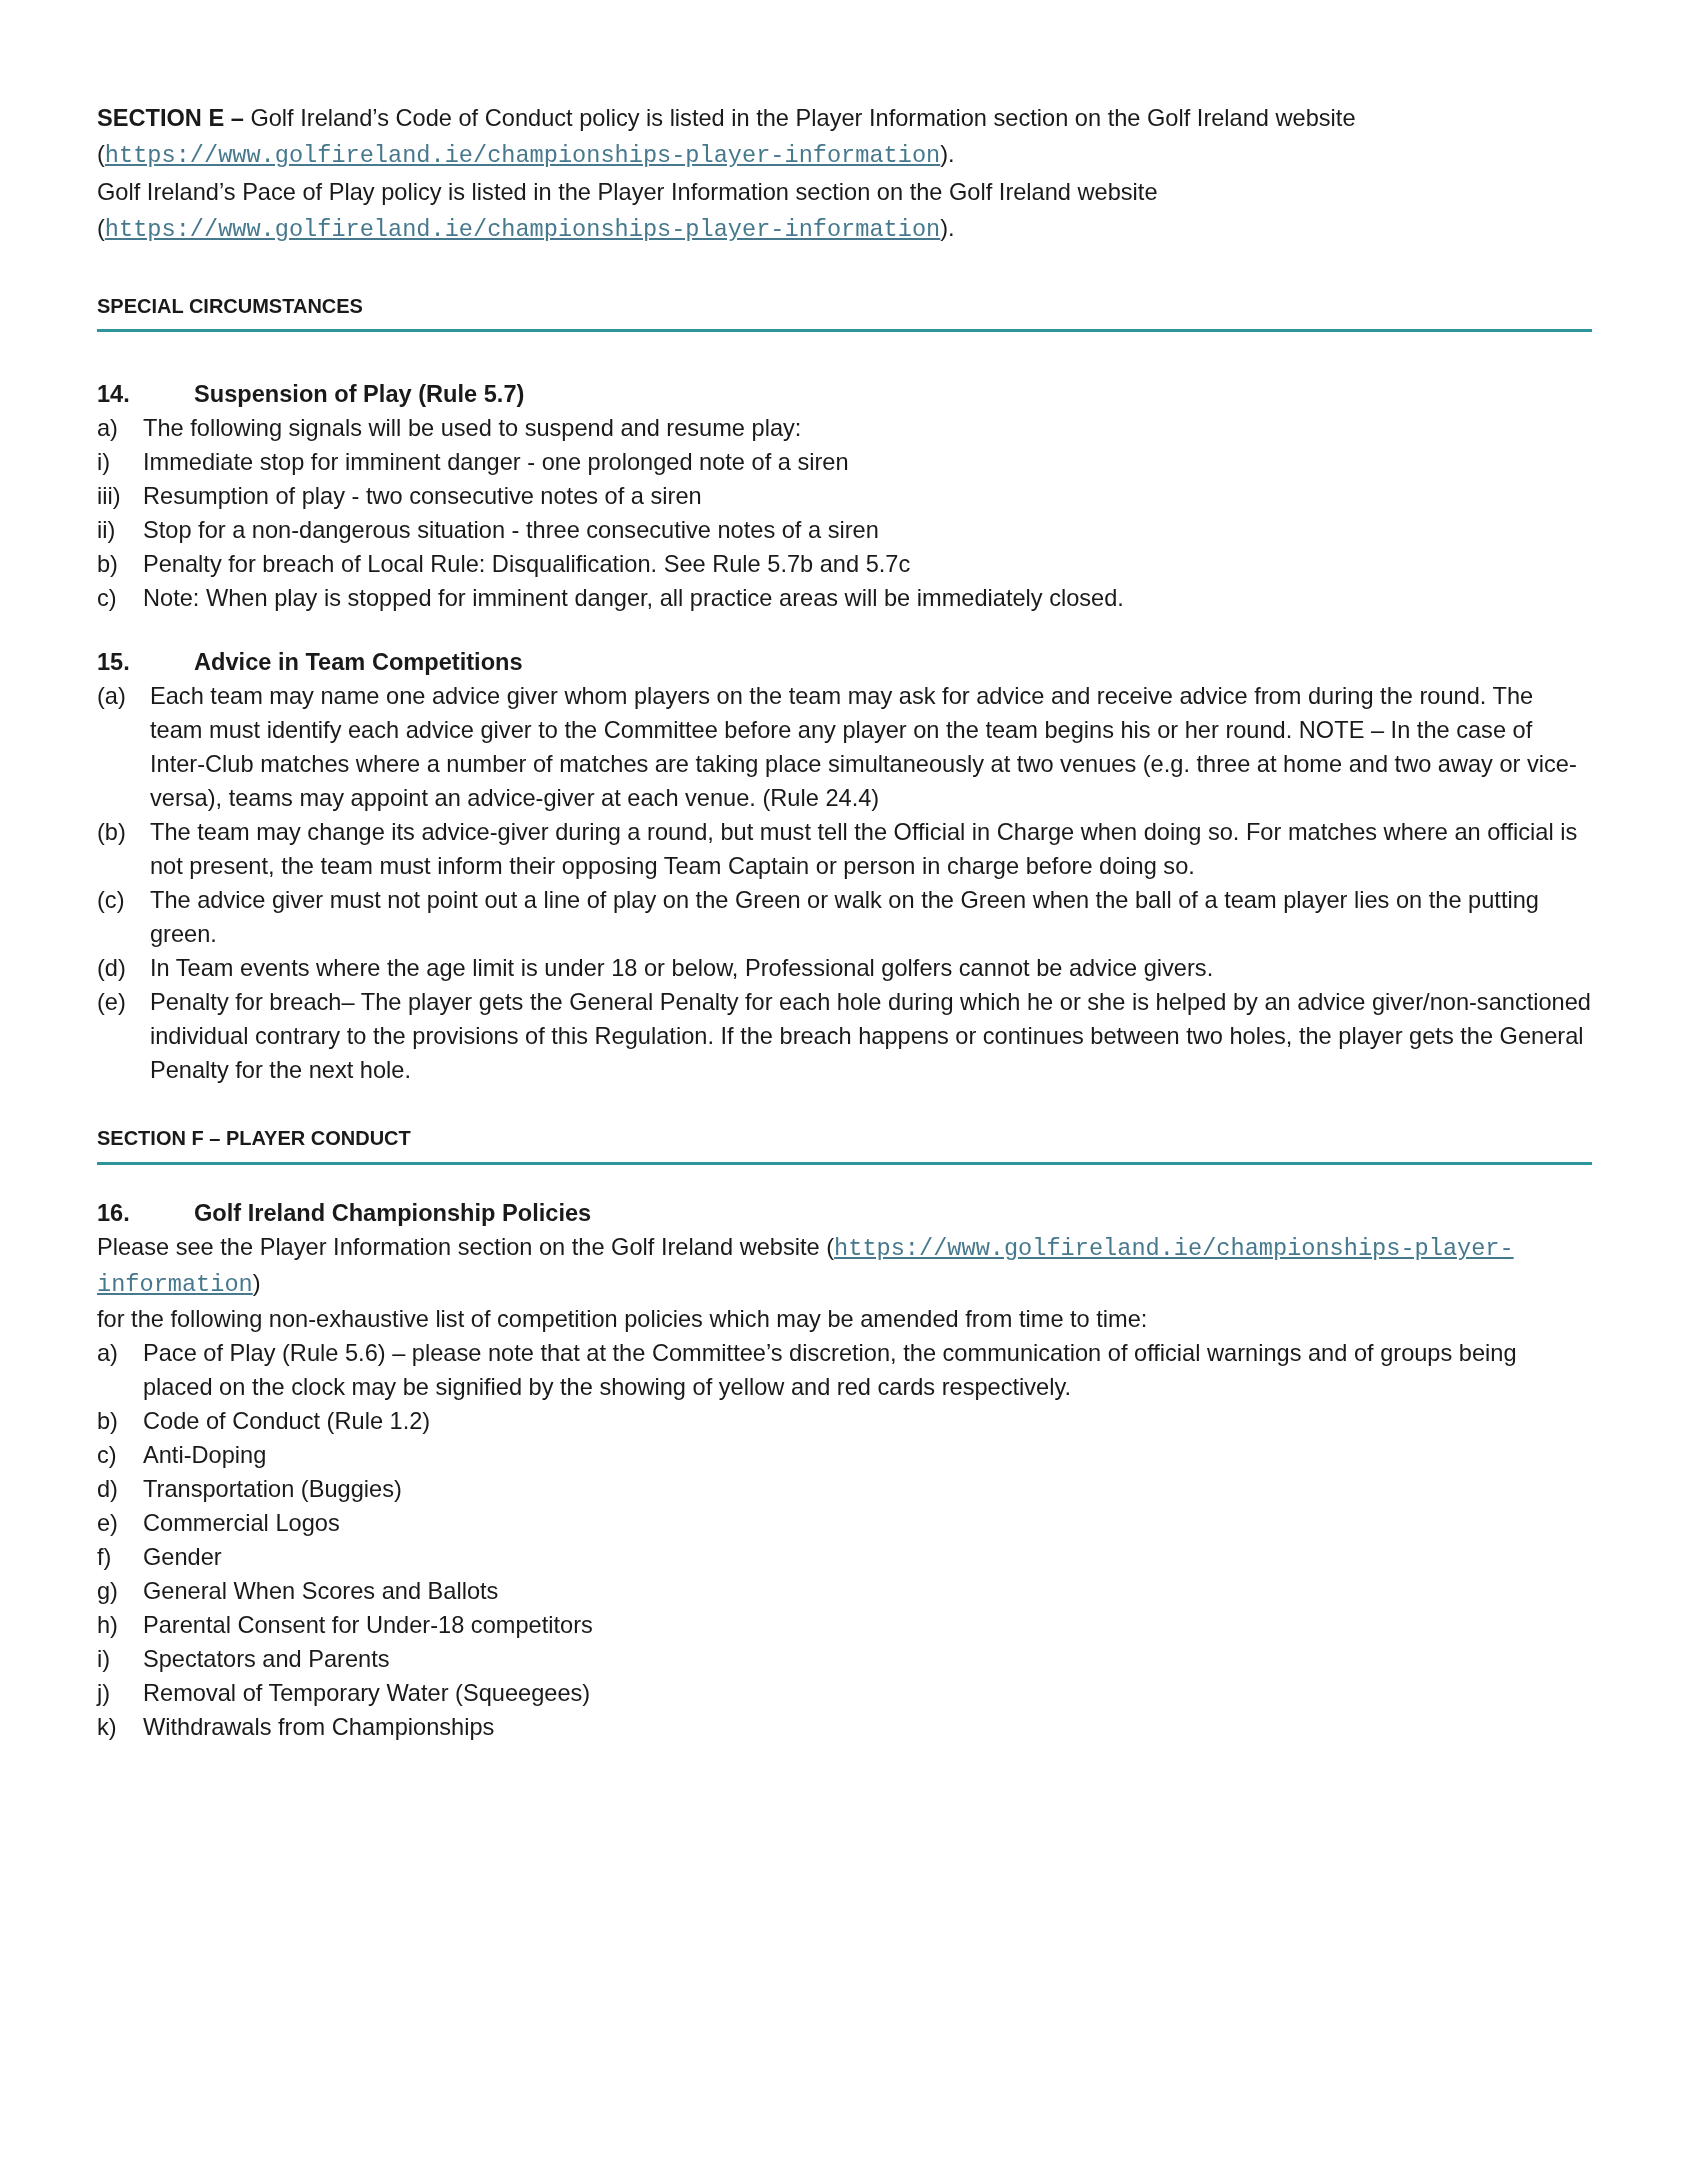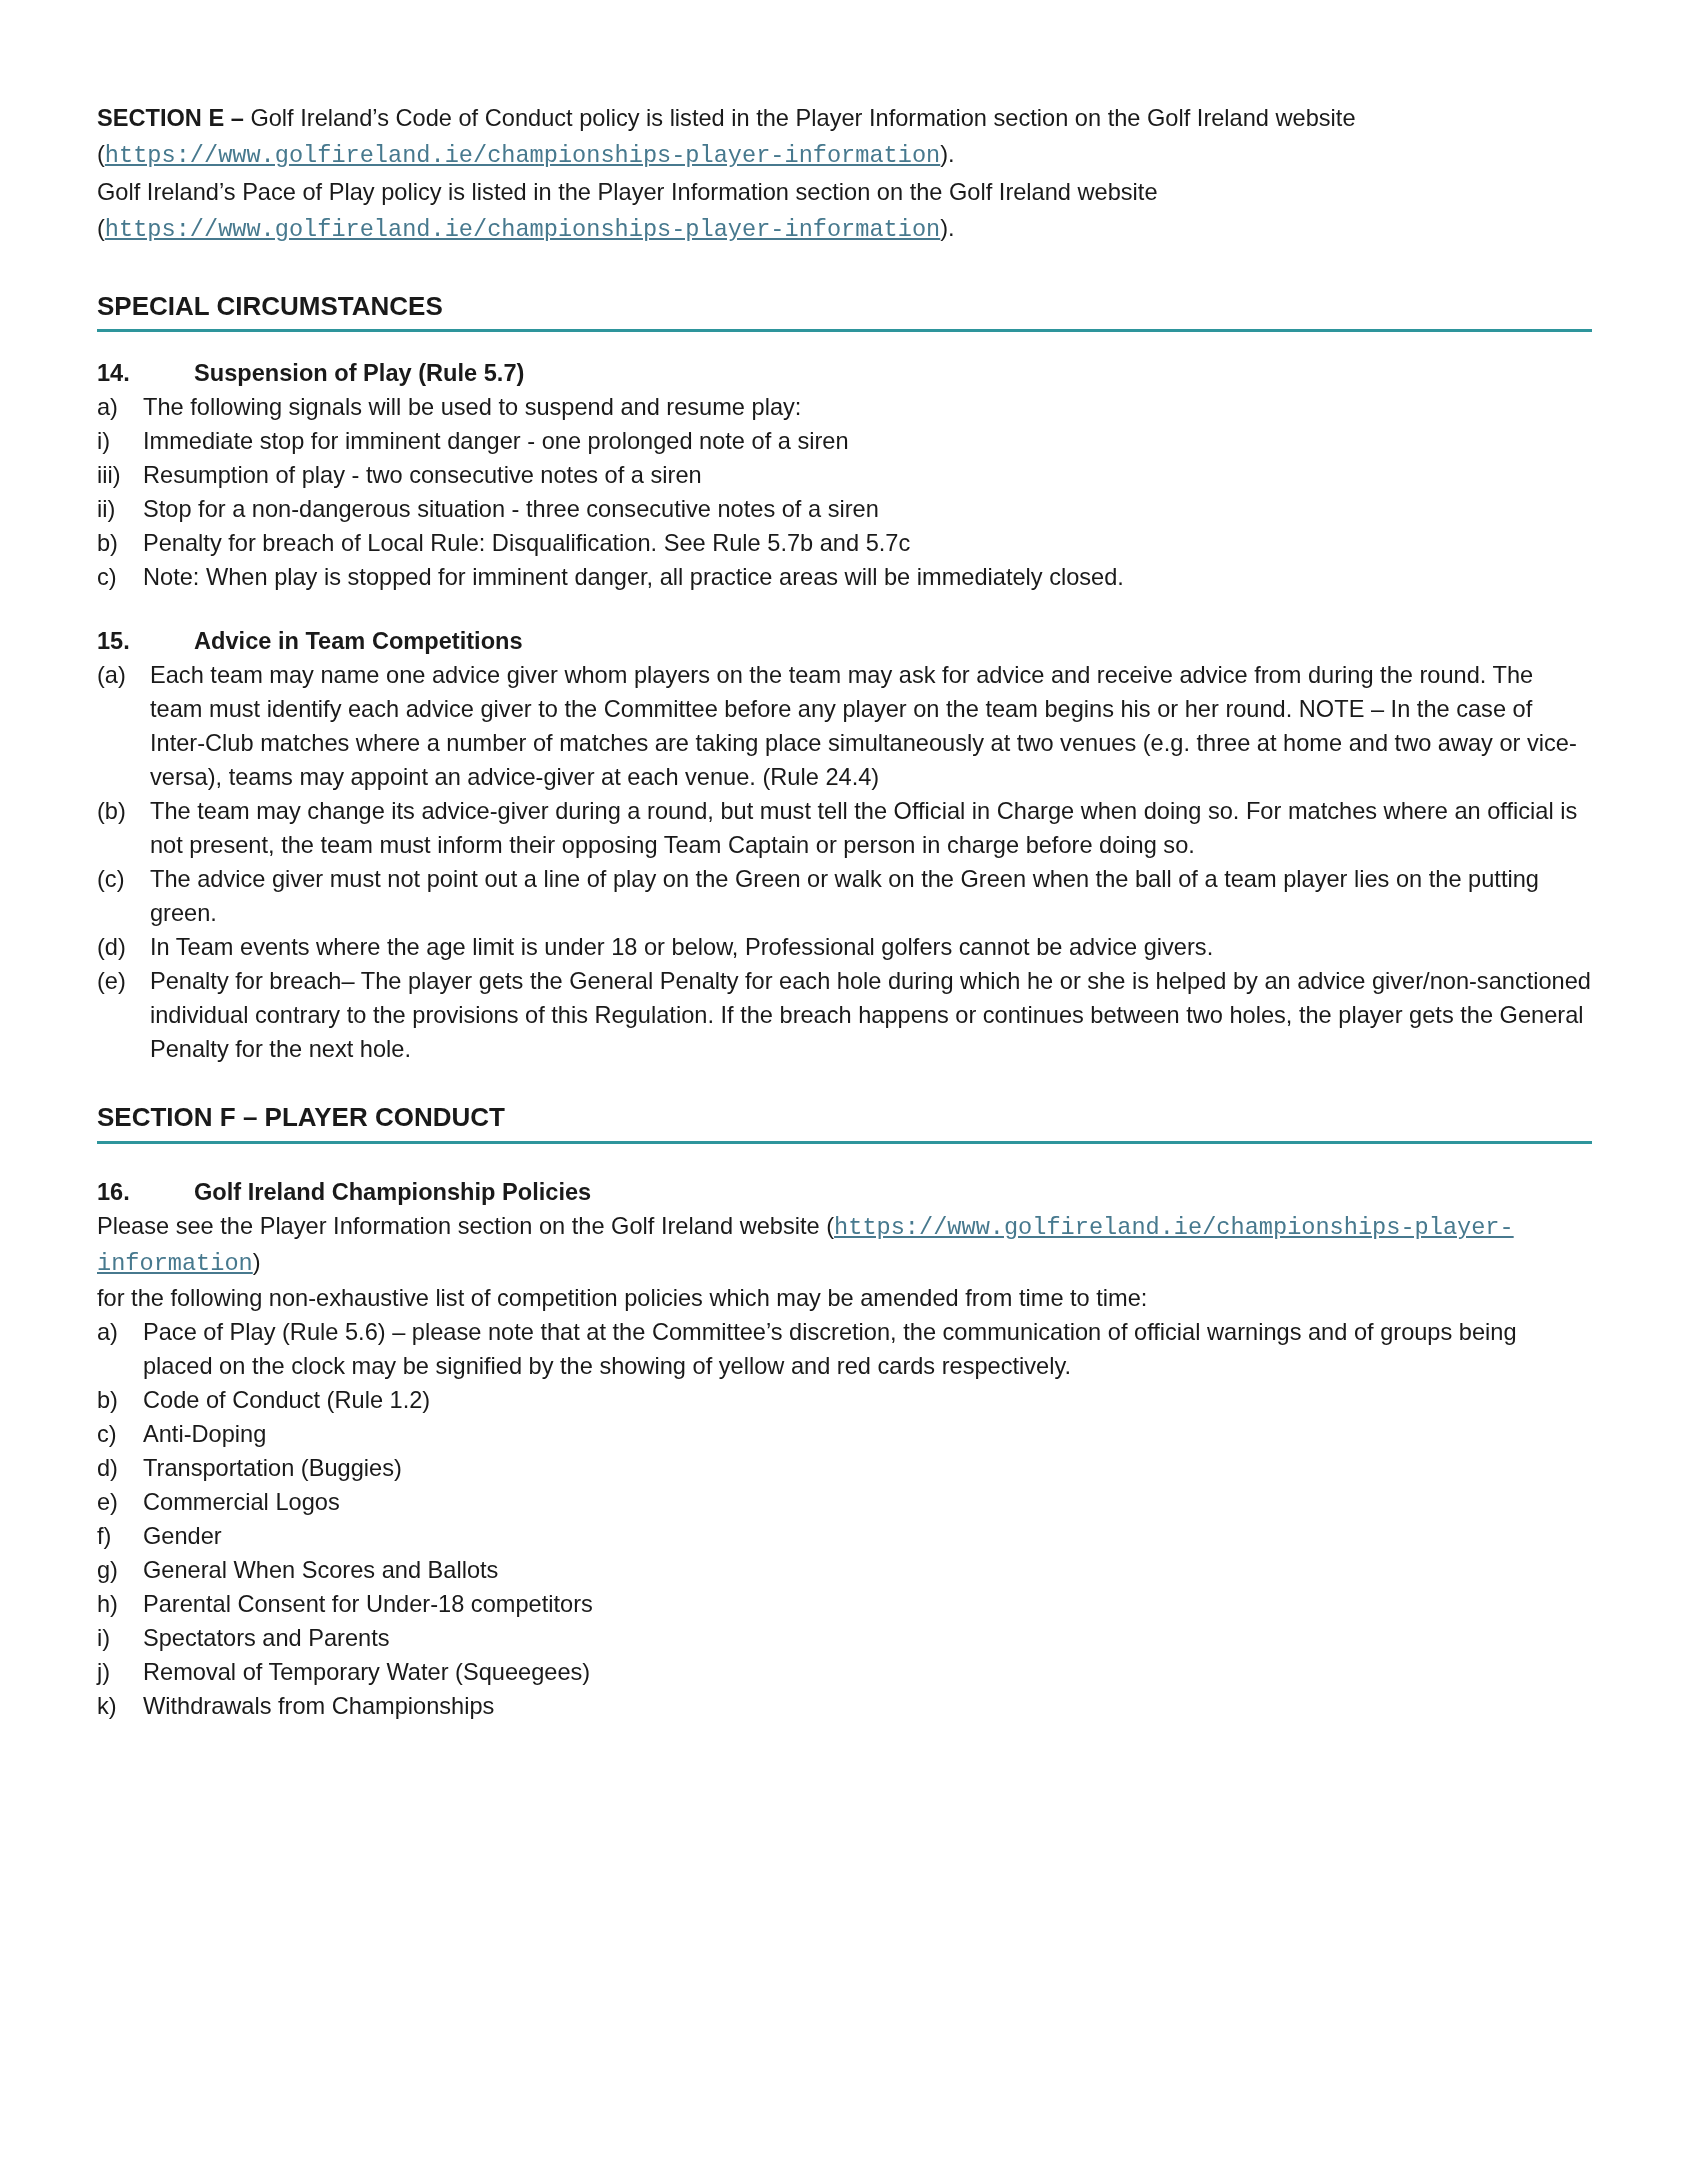--- a/index.html
+++ b/index.html
@@ -26,39 +26,39 @@
 
   a.doc-link {
     color: #47798e;
     text-decoration: underline;
     cursor: pointer;
     font-family: Liberation Mono, monospace;
   }
 
   
   .section-heading {
-    font-size: 26px;
+    font-size: 20px;
     font-weight: 700;
     line-height: 29px;
     padding-bottom: 8.4px;
     border-bottom: 3.4px solid #2e959c;
   }
 
   
   .num-heading { display: flex; font-weight: 700; }
   .num-heading .num { flex: none; width: 97px; }
 
   
   .item { display: flex; }
   .item .lbl { flex: none; }
   .lvl1 > .lbl { width: 46px; }
   .lvl2 > .lbl { width: 53px; }
   .item .txt { flex: 1; }
 
-  .mt-h14 { margin-top: 24px; }
+  .mt-h14 { margin-top: 45px; }
   .mt-h15 { margin-top: 30px; }
   .mt-secf { margin-top: 37px; }
   .mt-h16 { margin-top: 31px; }
 </style>
 </head>
 <body>
 
 <div class="page">
 
   <p class="para-e">

